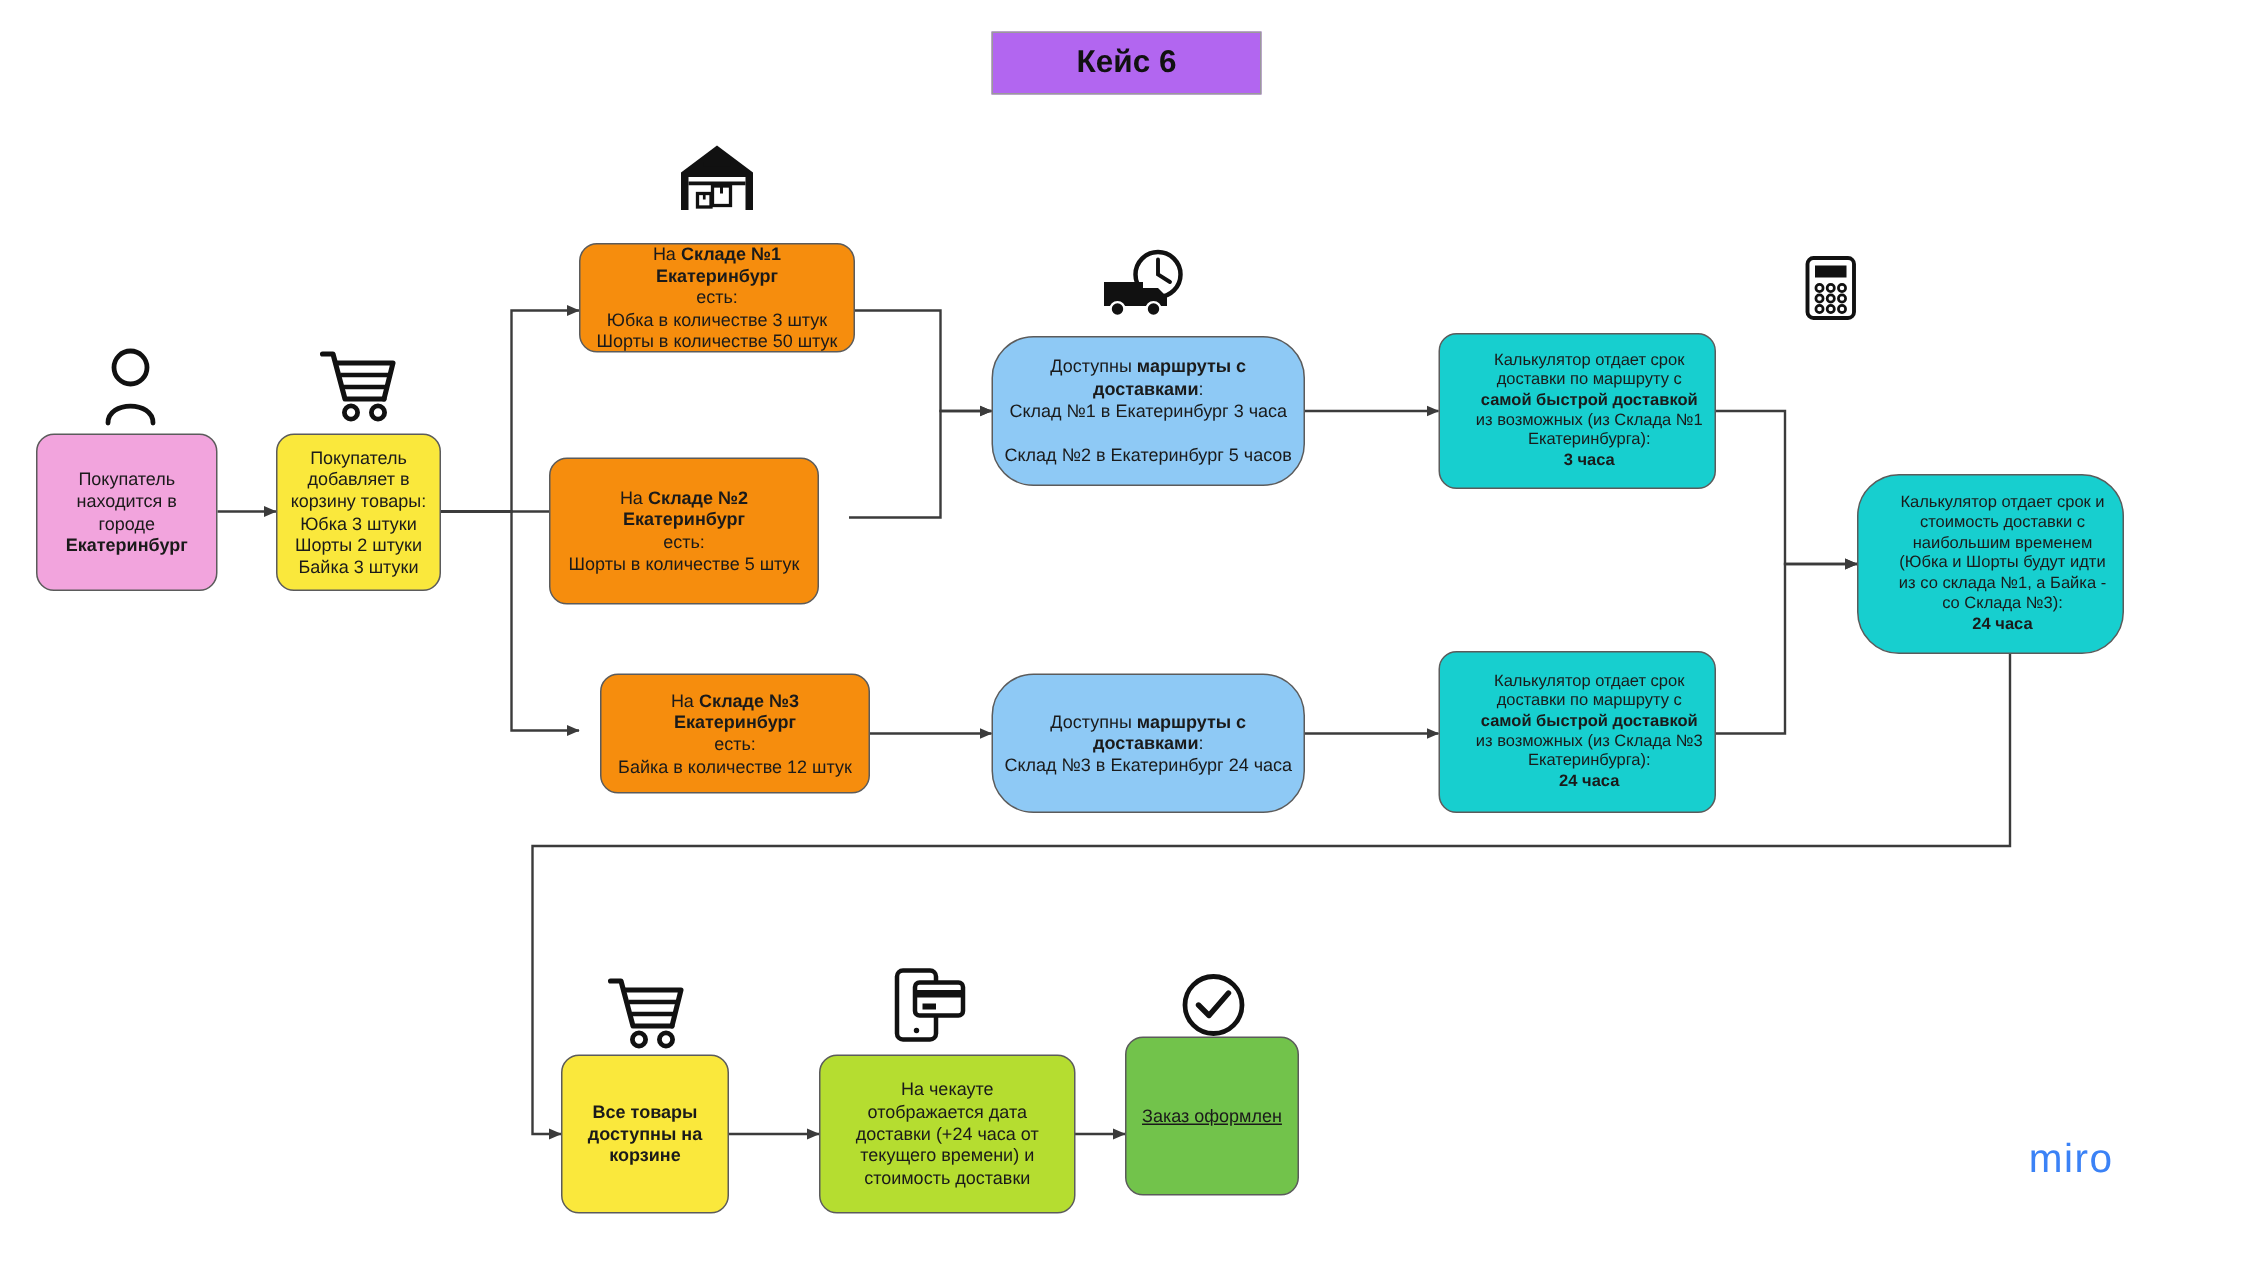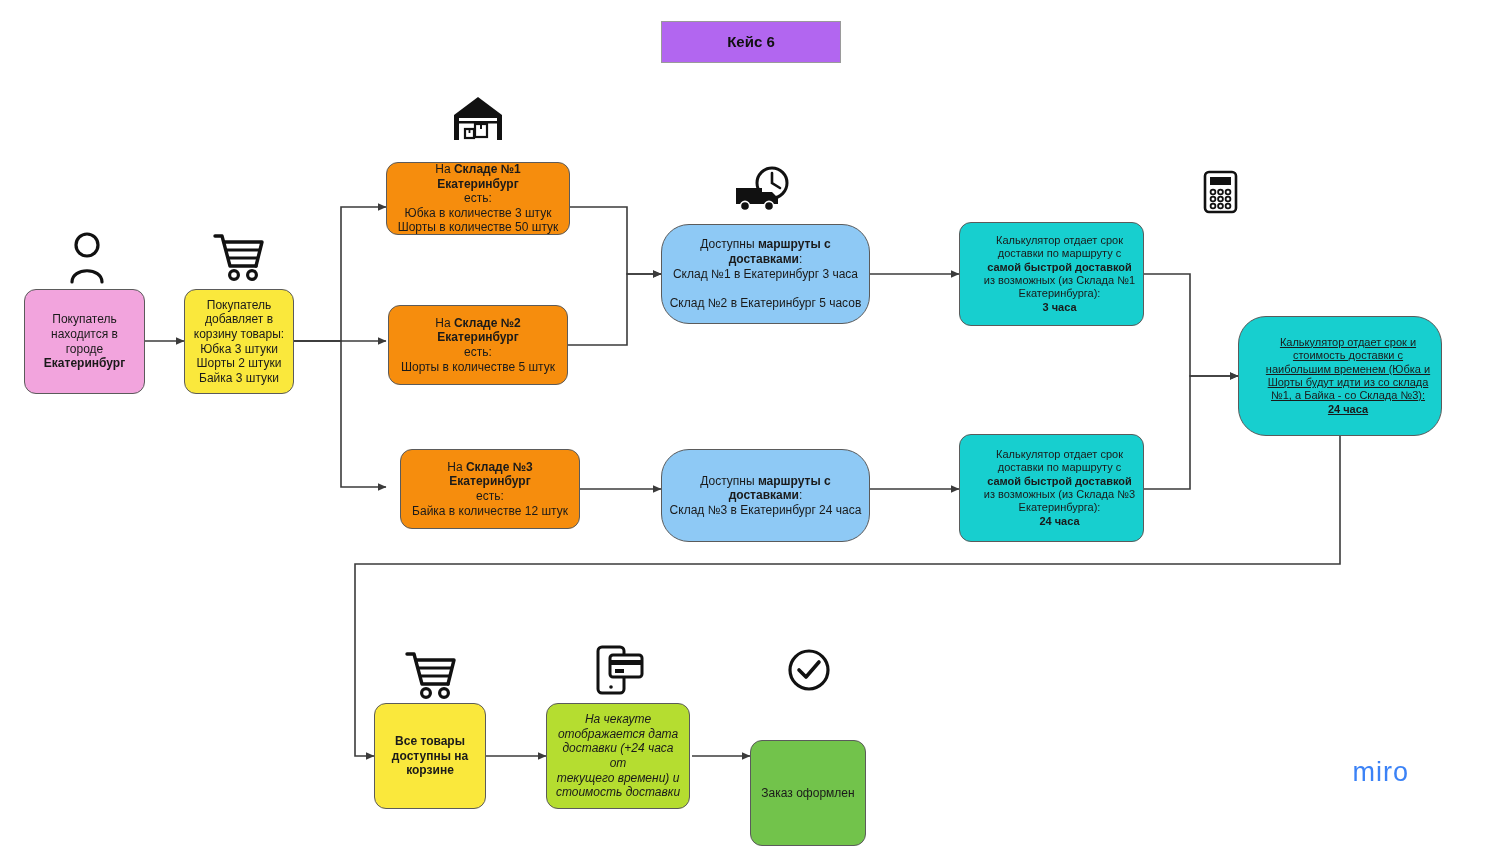--- a/index.html
+++ b/index.html
@@ -42,21 +42,21 @@
     width: 100%;
     padding: 0 6px;
     box-sizing: border-box;
     white-space: pre-line;
   }
   .node b { font-weight: bold; }
 
   .title-node {
     border: 1px solid #9a9a9a;
     background: #b266f0;
-    font-size: 15px;
+    font-size: 21px;
     font-weight: bold;
     color: #111;
     border-radius: 0;
   }
   .rounded { border-radius: 12px; }
   .rounded-lg { border-radius: 28px; }
 
   .n-pink   { background: #f2a4dd; }
   .n-yellow { background: #fae83c; }
   .n-orange { background: #f68d0d; }
@@ -209,21 +209,21 @@
 Байка 3 штуки</span>
   </div>
 
   <div class="node rounded n-orange fs12" style="left:386px; top:162px; width:184px; height:73px;justify-content:flex-end;">
     <span class="txt">На <b>Складе №1 Екатеринбург</b>
 есть:
 Юбка в количестве 3 штук
 Шорты в количестве 50 штук</span>
   </div>
 
-  <div class="node rounded n-orange fs12" style="left:388px; top:305px; width:180px; height:80px;">
+  <div class="node rounded n-orange fs12" style="left:366px; top:305px; width:180px; height:98px;">
     <span class="txt">На <b>Складе №2 Екатеринбург</b>
 есть:
 Шорты в количестве 5 штук</span>
   </div>
 
   <div class="node rounded n-orange fs12" style="left:386px; top:449px; width:180px; height:80px;margin-left:14px;">
     <span class="txt">На <b>Складе №3 Екатеринбург</b>
 есть:
 Байка в количестве 12 штук</span>
   </div>
@@ -243,38 +243,38 @@
   <div class="node rounded n-teal fs11" style="left:959px; top:222px; width:185px; height:104px;">
     <span class="txt">Калькулятор отдает срок доставки по маршруту с <b>самой быстрой доставкой</b> из возможных (из Склада №1 Екатеринбурга):
 <b>3 часа</b></span>
   </div>
 
   <div class="node rounded n-teal fs11" style="left:959px; top:434px; width:185px; height:108px;">
     <span class="txt">Калькулятор отдает срок доставки по маршруту с <b>самой быстрой доставкой</b> из возможных (из Склада №3 Екатеринбурга):
 <b>24 часа</b></span>
   </div>
 
-  <div class="node rounded-lg n-teal fs11" style="left:1238px; top:316px; width:204px; height:120px;text-decoration:underline;">
+  <div class="node rounded-lg n-teal fs11" style="left:1238px; top:316px; width:178px; height:120px;">
     <span class="txt">Калькулятор отдает срок и стоимость доставки с наибольшим временем (Юбка и Шорты будут идти из со склада №1, а Байка - со Склада №3):
 <b>24 часа</b></span>
   </div>
 
   <div class="node rounded n-yellow fs12" style="left:374px; top:703px; width:112px; height:106px;font-weight:bold;">
     <span class="txt">Все товары
 доступны на
 корзине</span>
   </div>
 
-  <div class="node rounded n-lime fs12" style="left:546px; top:703px; width:144px; height:106px;font-style:italic;">
+  <div class="node rounded n-lime fs12" style="left:546px; top:703px; width:171px; height:106px;">
     <span class="txt">На чекауте
 отображается дата
 доставки (+24 часа от
 текущего времени) и
 стоимость доставки</span>
   </div>
 
-  <div class="node rounded n-green fs12" style="left:750px; top:740px; width:116px; height:106px;">
+  <div class="node rounded n-green fs12" style="left:750px; top:691px; width:116px; height:106px;text-decoration:underline;">
     <span class="txt">Заказ оформлен</span>
   </div>
 
   <div class="watermark" style="left:1409px; top:788px; transform:translate(-100%,-100%);">miro</div>
 
 </div>
 
 </body></html>

